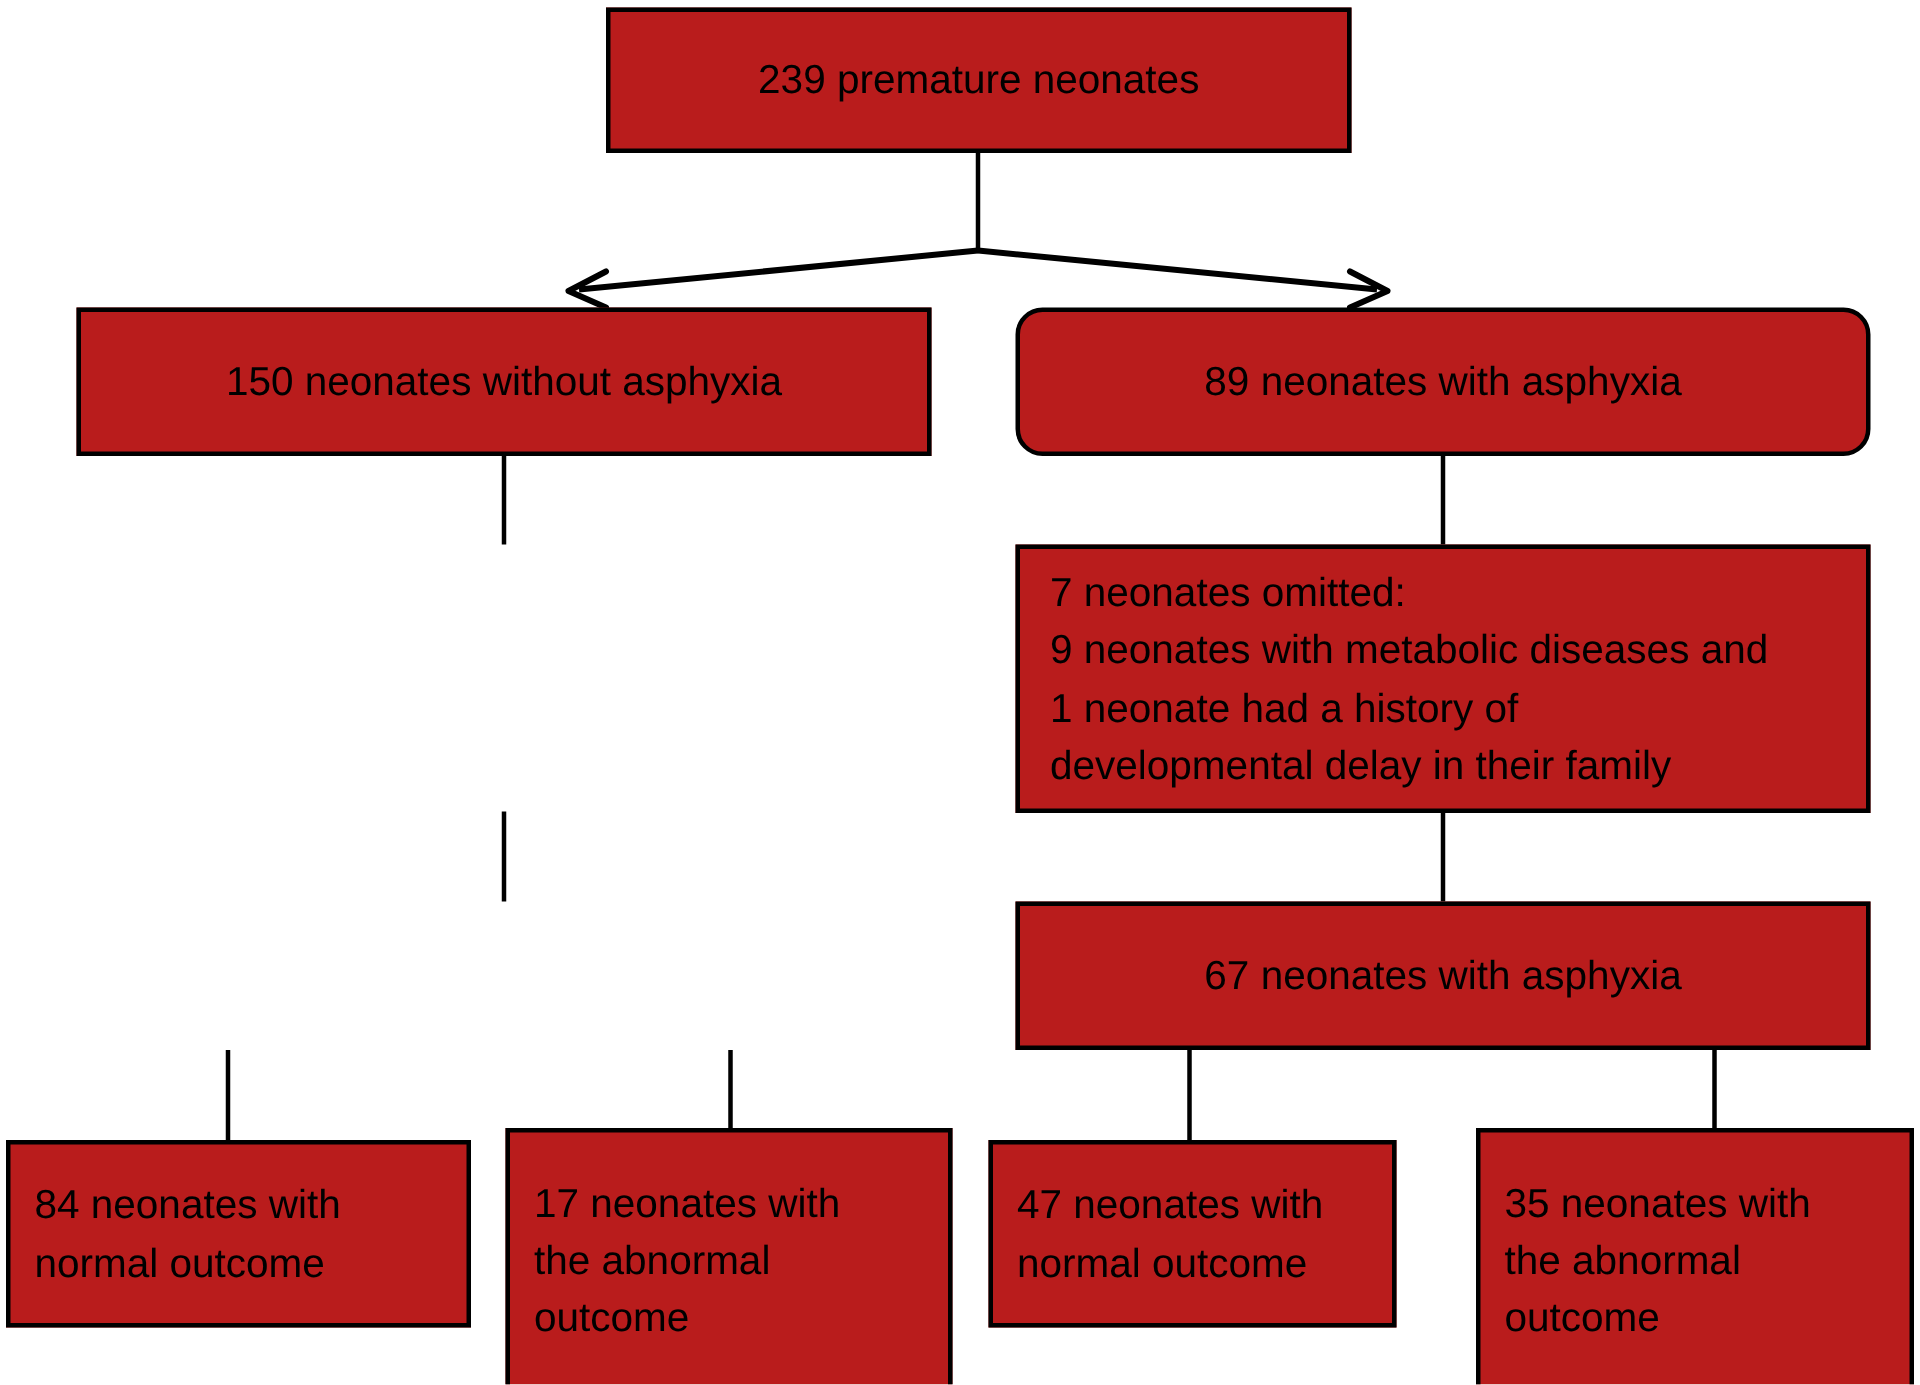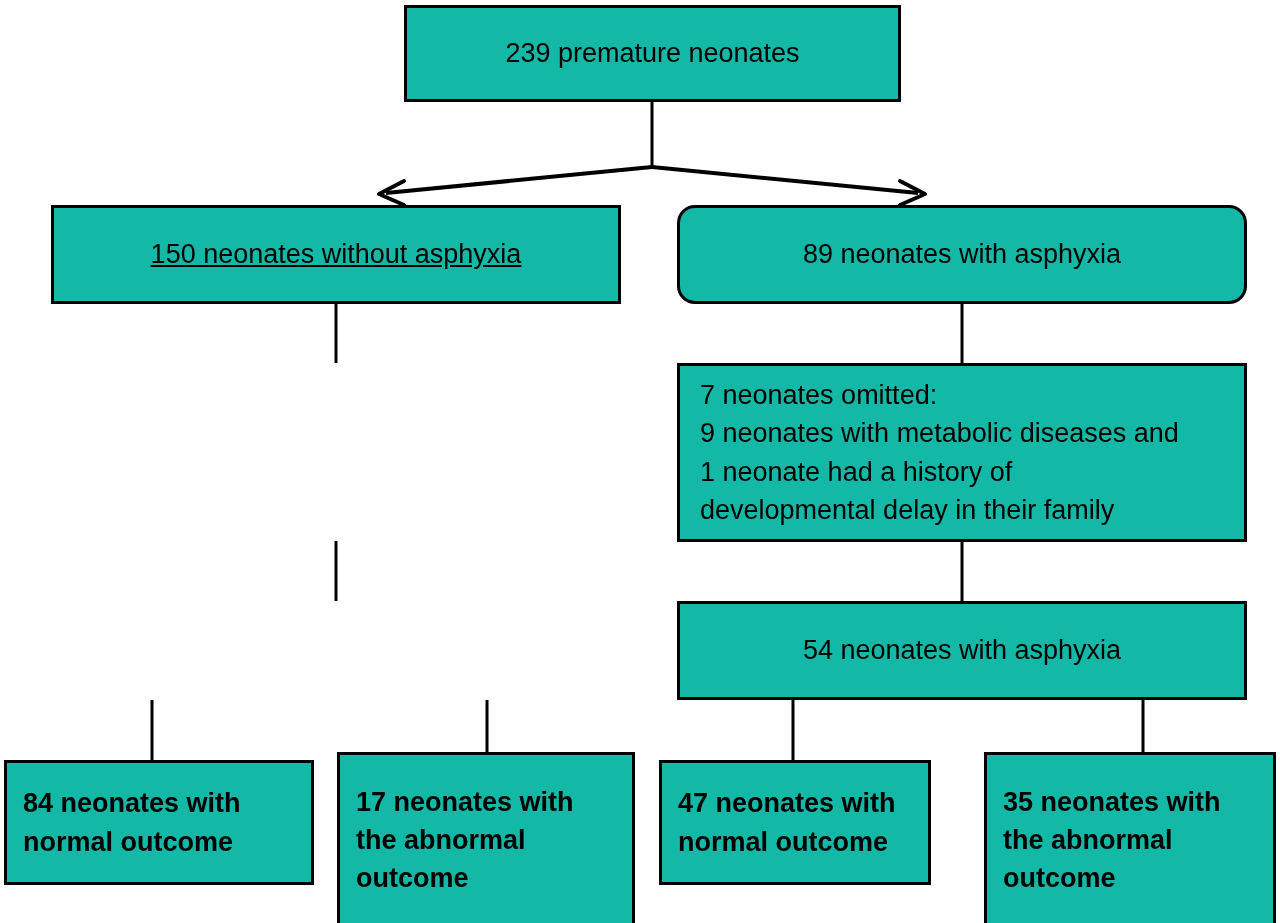--- a/index.html
+++ b/index.html
@@ -14,21 +14,21 @@
     height: 923px;
     background: #ffffff;
     overflow: hidden;
     font-family: "Liberation Sans", sans-serif;
     color: #000000;
   }
   .node {
     position: absolute;
     box-sizing: border-box;
     border: 3px solid #000000;
-    background: #14b8a6;
+    background: #b91c1c;
     display: flex;
     flex-direction: column;
     justify-content: center;
     z-index: 2;
   }
   .node .txt {
     display: block;
     font-size: 27px;
     line-height: 1.42;
     white-space: pre-line;
@@ -38,21 +38,20 @@
     text-align: center;
     padding: 0 10px;
   }
   .node.left .txt {
     text-align: left;
     padding: 0 0 0 20px;
   }
   .node.left-sm .txt {
     text-align: left;
     padding: 0 0 0 16px;
-    font-weight: bold;
   }
   svg.edges {
     position: absolute;
     left: 0;
     top: 0;
     width: 1280px;
     height: 923px;
     z-index: 1;
     overflow: visible;
   }
@@ -81,39 +80,39 @@
     <line x1="962" y1="303" x2="962" y2="363" stroke="#000000" stroke-width="3"></line>
     <line x1="962" y1="541" x2="962" y2="601" stroke="#000000" stroke-width="3"></line>
     <line x1="793" y1="700" x2="793" y2="760" stroke="#000000" stroke-width="3"></line>
     <line x1="1143" y1="700" x2="1143" y2="752" stroke="#000000" stroke-width="3"></line>
   </svg>
 
   <div class="node center" style="left:404px; top:5px; width:497px; height:97px;">
     <span class="txt">239 premature neonates</span>
   </div>
 
-  <div class="node center" style="left:51px; top:205px; width:570px; height:99px;text-decoration:underline;">
+  <div class="node center" style="left:51px; top:205px; width:570px; height:99px;">
     <span class="txt">150 neonates without asphyxia</span>
   </div>
 
   <div class="node center" style="left:677px; top:205px; width:570px; height:99px;border-radius:18px;">
     <span class="txt">89 neonates with asphyxia</span>
   </div>
 
 
   <div class="node left" style="left:677px; top:363px; width:570px; height:179px;">
     <span class="txt">7 neonates omitted:
 9 neonates with metabolic diseases and
 1 neonate had a history of
 developmental delay in their family</span>
   </div>
 
 
   <div class="node center" style="left:677px; top:601px; width:570px; height:99px;">
-    <span class="txt">54 neonates with asphyxia</span>
+    <span class="txt">67 neonates with asphyxia</span>
   </div>
 
   <div class="node left-sm" style="left:4px; top:760px; width:310px; height:125px;">
     <span class="txt">84 neonates with
 normal outcome</span>
   </div>
 
   <div class="node left-sm" style="left:337px; top:752px; width:298px; height:176px;">
     <span class="txt">17 neonates with
 the abnormal

